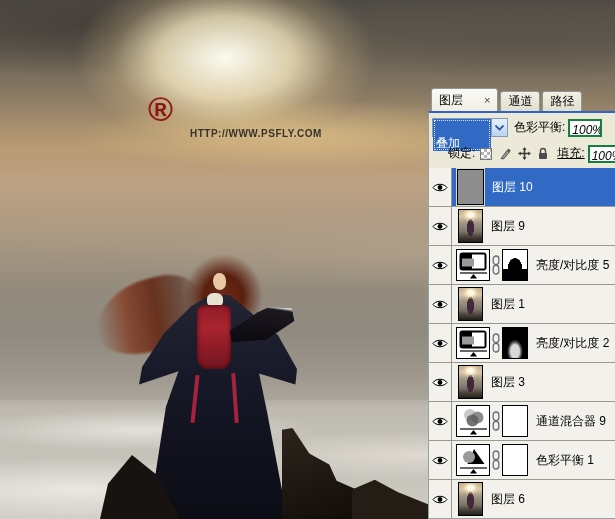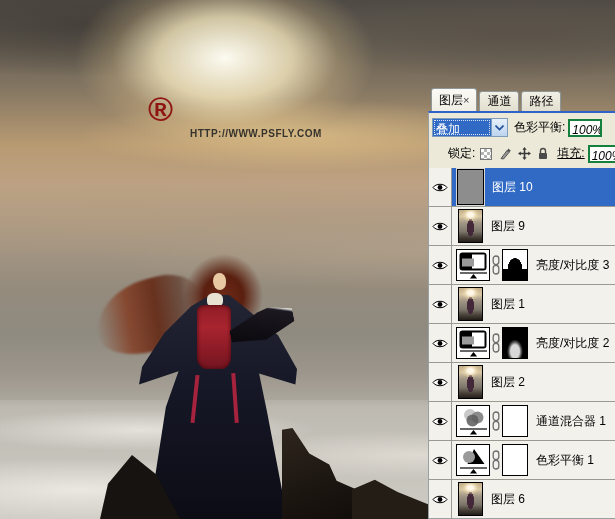--- a/index.html
+++ b/index.html
@@ -55,30 +55,30 @@
   
   .watermark{position:absolute;left:148px;top:92px;color:#38362f;line-height:1;}
   .wm-line1{display:flex;align-items:center;}
   .wm-r{font-size:34px;font-weight:bold;color:#8e1511;margin-right:1px;}
   .wm-brand{font-size:23px;font-weight:bold;letter-spacing:0.5px;color:#3a3833;}
   .wm-url{font-size:10px;font-weight:bold;letter-spacing:0.5px;margin:3px 0 0 42px;color:#35332c;}
 
   
   .layers-panel{position:absolute;left:428px;top:88px;width:200px;height:431px;font-size:12px;color:#000;}
   .tabs{position:relative;height:23px;display:flex;align-items:flex-end;padding-left:3px;}
-  .tab{height:20px;display:flex;align-items:center;gap:0;padding:0 7px;margin-right:2px;
+  .tab{height:20px;display:flex;align-items:center;gap:21px;padding:0 7px;margin-right:2px;
     border:1px solid #8e9899;border-bottom:none;border-radius:3px 3px 0 0;
     background:linear-gradient(#f2f0e6,#e2dfcf);font-size:12px;}
   .tab.active{height:23px;background:linear-gradient(#fbfaf6,#f0eee4);position:relative;z-index:2;}
   .tab-close{font-size:11px;color:#444;}
   .panel-body{position:absolute;left:0;top:23px;right:0;bottom:0;background:#ece9d8;
     border:1px solid #98a0a2;border-top:2px solid #2f63c8;}
   .blend-row{display:flex;align-items:center;padding:4px 0 3px 3px;height:28px;}
   .blend-select{display:flex;width:76px;height:19px;border:1px solid #7f9db9;background:#fff;}
-  .blend-value{flex:1;background:#316ac5;color:#fff;padding:2px 3px;font-size:12px;outline:1px dotted #d6e2f5;outline-offset:-2px;white-space:nowrap;overflow:hidden;}
+  .blend-value{flex:1;background:#316ac5;color:#fff;padding:16px 3px;font-size:12px;outline:1px dotted #d6e2f5;outline-offset:-2px;white-space:nowrap;overflow:hidden;}
   .dd-btn{width:16px;display:flex;align-items:center;justify-content:center;
     background:linear-gradient(#e6f0fb,#bcd4ee);border-left:1px solid #7f9db9;}
   .lbl{margin-left:6px;white-space:nowrap;}
   .field{margin-left:3px;width:34px;height:18px;background:#fff;border:2px solid #15803d;
     padding:2px 2px;font-size:12px;white-space:nowrap;overflow:hidden;flex:none;font-style:italic;}
   .lock-row{display:flex;align-items:center;padding:2px 0 2px 3px;height:25px;}
   .lock-icons{display:flex;align-items:center;gap:5px;margin-left:4px;}
   .lk{width:14px;height:14px;display:flex;align-items:center;justify-content:center;}
   .checker{width:12px;height:12px;border:1px solid #777;
     background-image:linear-gradient(45deg,#b5b5b5 25%,transparent 25%,transparent 75%,#b5b5b5 75%),
@@ -230,21 +230,21 @@
                 <path d="M14.5 3 l3.6 4.5 h-7.2 z" fill="#000"></path>
               </svg>
             </div>
             <div class="chain">
               <svg width="8" height="20" viewBox="0 0 8 20">
                 <rect x="1.2" y="1" width="5.6" height="8.6" rx="2.8" fill="none" stroke="#6d6d6d" stroke-width="1.3"></rect>
                 <rect x="1.2" y="10.4" width="5.6" height="8.6" rx="2.8" fill="none" stroke="#6d6d6d" stroke-width="1.3"></rect>
               </svg>
             </div>
             <div class="mask sky-white-ground-black"></div>
-            <div class="layer-name">亮度/对比度 3</div>
+            <div class="layer-name">亮度/对比度 5</div>
           </div>
           <div class="layer-row">
             <div class="eye-box">
               <svg width="16" height="11" viewBox="0 0 16 11">
                 <path d="M1 5.5 C4 1.2, 12 1.2, 15 5.5 C12 9.8, 4 9.8, 1 5.5 Z" fill="#fff" stroke="#000" stroke-width="1"></path>
                 <circle cx="8" cy="5.5" r="2.4" fill="#000"></circle>
               </svg>
             </div>
             <div class="thumb"></div>
             <div class="layer-name">图层 1</div>
@@ -277,21 +277,21 @@
             <div class="layer-name">亮度/对比度 2</div>
           </div>
           <div class="layer-row">
             <div class="eye-box">
               <svg width="16" height="11" viewBox="0 0 16 11">
                 <path d="M1 5.5 C4 1.2, 12 1.2, 15 5.5 C12 9.8, 4 9.8, 1 5.5 Z" fill="#fff" stroke="#000" stroke-width="1"></path>
                 <circle cx="8" cy="5.5" r="2.4" fill="#000"></circle>
               </svg>
             </div>
             <div class="thumb"></div>
-            <div class="layer-name">图层 2</div>
+            <div class="layer-name">图层 3</div>
           </div>
           <div class="layer-row">
             <div class="eye-box">
               <svg width="16" height="11" viewBox="0 0 16 11">
                 <path d="M1 5.5 C4 1.2, 12 1.2, 15 5.5 C12 9.8, 4 9.8, 1 5.5 Z" fill="#fff" stroke="#000" stroke-width="1"></path>
                 <circle cx="8" cy="5.5" r="2.4" fill="#000"></circle>
               </svg>
             </div>
             <div class="adj-thumb">
               <svg width="28" height="19" viewBox="0 0 28 19">
@@ -304,21 +304,21 @@
                 <path d="M14.5 3 l3.6 4.5 h-7.2 z" fill="#000"></path>
               </svg>
             </div>
             <div class="chain">
               <svg width="8" height="20" viewBox="0 0 8 20">
                 <rect x="1.2" y="1" width="5.6" height="8.6" rx="2.8" fill="none" stroke="#6d6d6d" stroke-width="1.3"></rect>
                 <rect x="1.2" y="10.4" width="5.6" height="8.6" rx="2.8" fill="none" stroke="#6d6d6d" stroke-width="1.3"></rect>
               </svg>
             </div>
             <div class="mask white"></div>
-            <div class="layer-name">通道混合器 1</div>
+            <div class="layer-name">通道混合器 9</div>
           </div>
           <div class="layer-row">
             <div class="eye-box">
               <svg width="16" height="11" viewBox="0 0 16 11">
                 <path d="M1 5.5 C4 1.2, 12 1.2, 15 5.5 C12 9.8, 4 9.8, 1 5.5 Z" fill="#fff" stroke="#000" stroke-width="1"></path>
                 <circle cx="8" cy="5.5" r="2.4" fill="#000"></circle>
               </svg>
             </div>
             <div class="adj-thumb">
               <svg width="28" height="19" viewBox="0 0 28 19">

